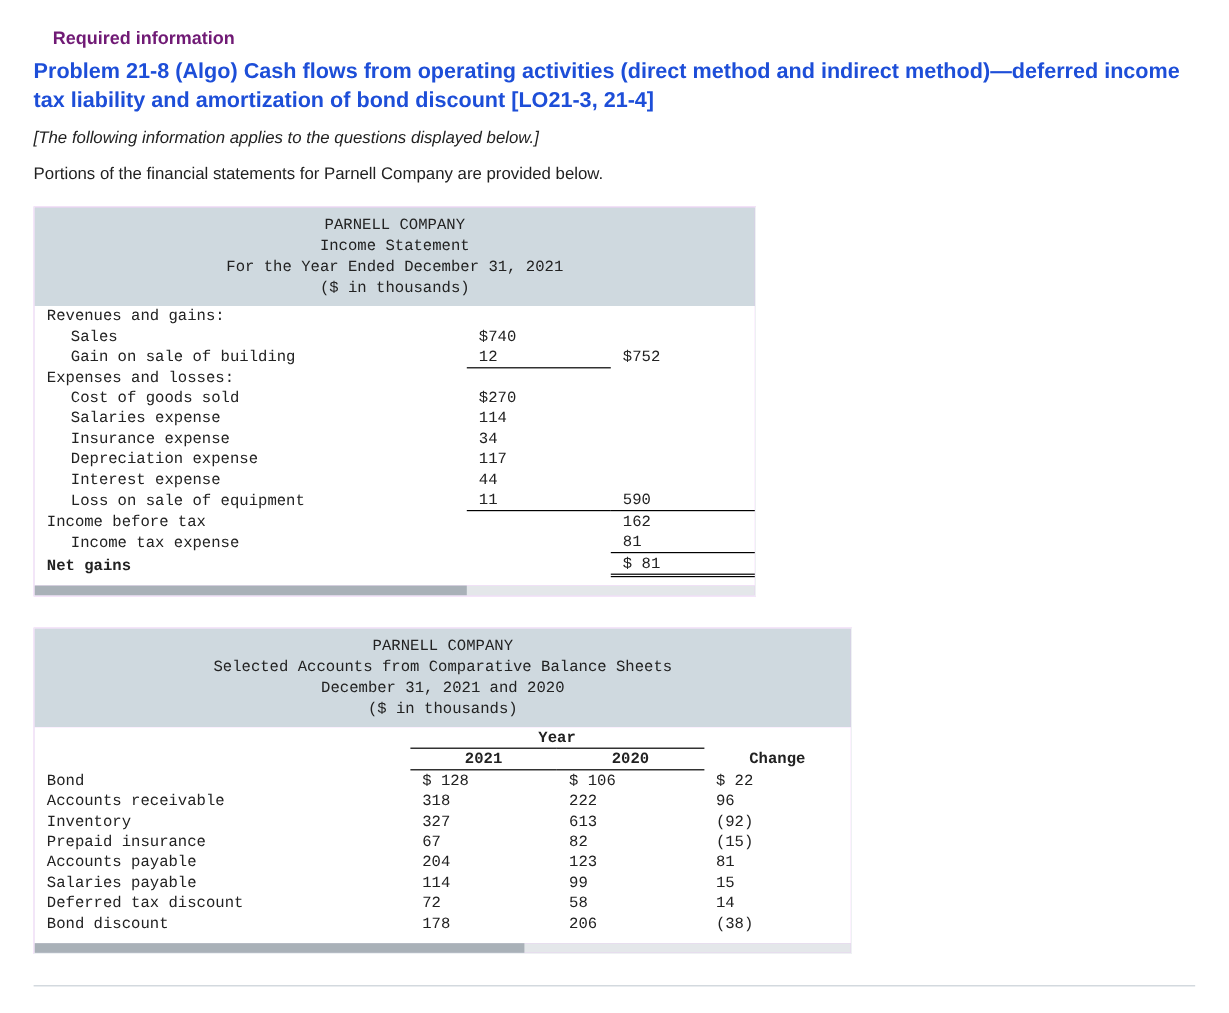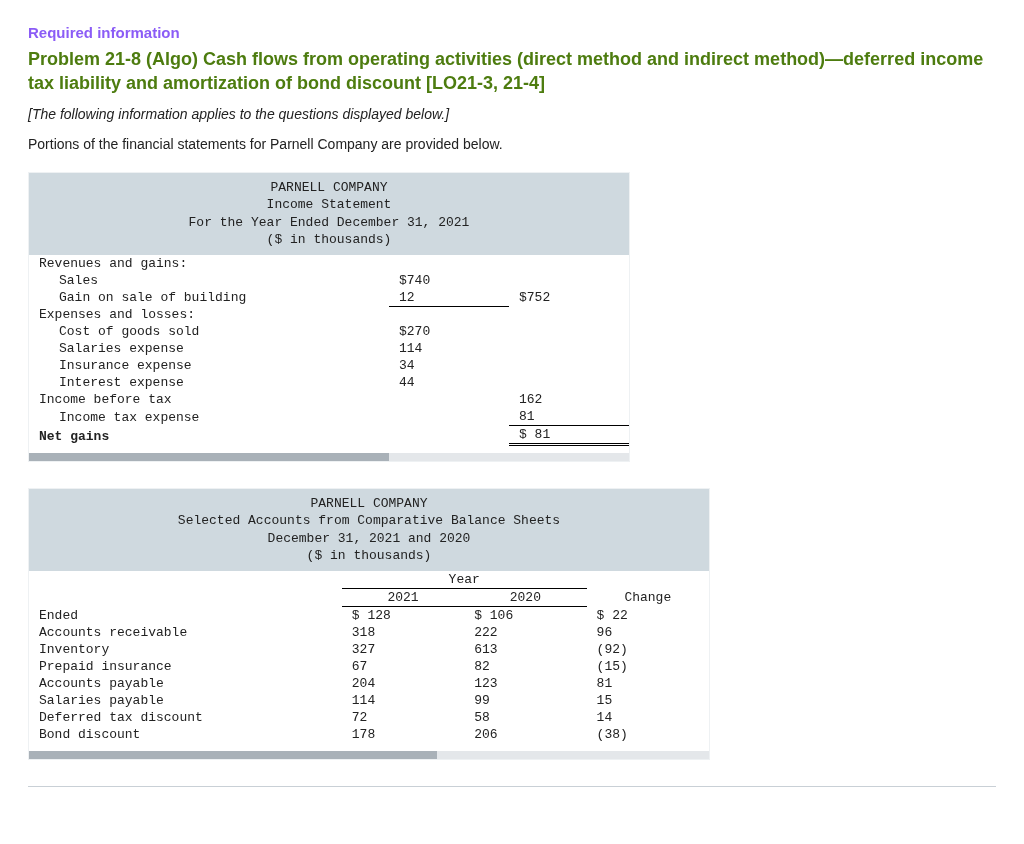--- a/index.html
+++ b/index.html
@@ -6,30 +6,31 @@
     font-family: Arial, Helvetica, sans-serif;
     font-size: 14px;
     color: #222;
     margin: 0;
     padding: 24px 28px;
     width: 1024px;
     box-sizing: border-box;
     background: #fff;
   }
   .req-info {
-    color: #8b5cf6;
+    color: #701a75;
     font-weight: 700;
     font-size: 15px;
     margin-bottom: 6px;
+    margin-left: 16px;
   }
   .problem-title {
     font-weight: 700;
     font-size: 18px;
     line-height: 1.35;
-    color: #4d7c0f;
+    color: #1d4ed8;
     margin-bottom: 10px;
   }
   .applies {
     font-style: italic;
     margin-bottom: 14px;
     font-size: 14px;
   }
   .intro {
     margin-bottom: 20px;
     font-size: 14px;
@@ -72,21 +73,21 @@
     background: #e4e7ea;
     position: relative;
   }
   .scrollbar .thumb {
     position: absolute;
     left: 0;
     top: 0;
     height: 8px;
     background: #a9b1b8;
   }
-  .bshead td { text-align:center; }
+  .bshead td { text-align:center;font-weight:bold; }
   .hr-bottom {
     border-top: 1px solid #c9d0d6;
     margin-top: 16px;
     width: 100%;
   }
 </style>
 </head>
 <body>
 
 <div class="req-info">Required information</div>
@@ -140,23 +141,33 @@
       <td class="indent1">Salaries expense</td>
       <td class="num">114</td>
       <td></td>
     </tr>
     <tr>
       <td class="indent1">Insurance expense</td>
       <td class="num">34</td>
       <td></td>
     </tr>
     <tr>
+      <td class="indent1">Depreciation expense</td>
+      <td class="num">117</td>
+      <td></td>
+    </tr>
+    <tr>
       <td class="indent1">Interest expense</td>
       <td class="num">44</td>
       <td></td>
+    </tr>
+    <tr>
+      <td class="indent1">Loss on sale of equipment</td>
+      <td class="num bb">11</td>
+      <td class="num bb">590</td>
     </tr>
     <tr>
       <td>Income before tax</td>
       <td></td>
       <td class="num">162</td>
     </tr>
     <tr>
       <td class="indent1">Income tax expense</td>
       <td></td>
       <td class="num bb">81</td>
@@ -198,21 +209,21 @@
       <td class="bb" colspan="2">Year</td>
       <td></td>
     </tr>
     <tr class="bshead">
       <td></td>
       <td class="bb">2021</td>
       <td class="bb">2020</td>
       <td>Change</td>
     </tr>
     <tr>
-      <td>Ended</td>
+      <td>Bond</td>
       <td class="num">$ 128</td>
       <td class="num">$ 106</td>
       <td class="num">$  22</td>
     </tr>
     <tr>
       <td>Accounts receivable</td>
       <td class="num">318</td>
       <td class="num">222</td>
       <td class="num">96</td>
     </tr>

